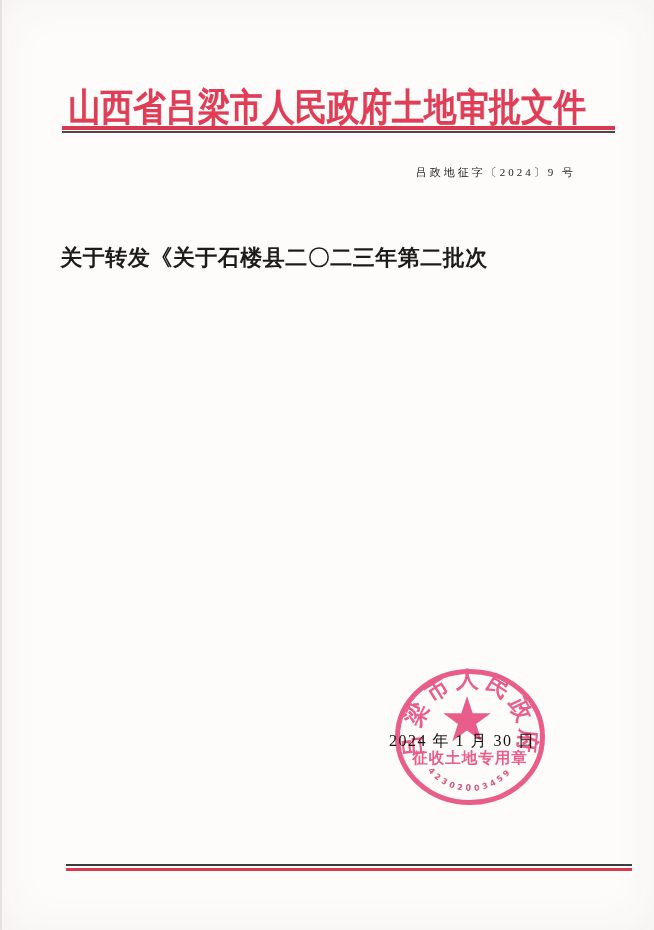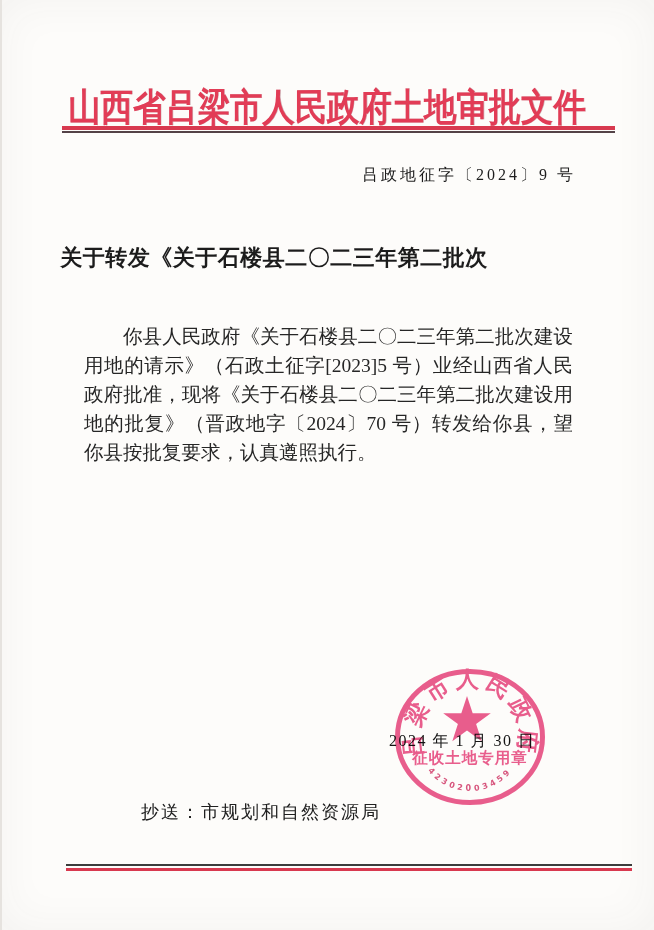--- a/index.html
+++ b/index.html
@@ -37,21 +37,21 @@
     white-space: nowrap;
   }
 
   .rule-top { position: absolute; left: 62px; top: 126px; width: 553px; }
   .rule-top .r1 { height: 4px; background: var(--rule-red); }
   .rule-top .r2 { height: 2px; margin-top: 1px; background: var(--rule-dark); }
 
   .doc-number {
     position: absolute; top: 165px; left: 0; width: 576px;
     text-align: right;
-    font-size: 16px; color: #1d1d1d;
+    font-size: 11px; color: #1d1d1d;
     letter-spacing: 3px;
   }
 
   .notice-title {
     position: absolute; top: 239px; left: 0; width: 548px;
     text-align: center;
     font-size: 22px; font-weight: bold; color: #1c1c1c;
     line-height: 38px;
     letter-spacing: 0.5px;
   }
@@ -109,39 +109,37 @@
     <div class="r2"></div>
   </div>
 
   <div class="doc-number">吕政地征字〔2024〕9 号</div>
 
   <div class="notice-title">
     <div>关于转发《关于石楼县二〇二三年第二批次</div>
   </div>
 
   <div class="doc-body">
-    <p class="para">你县人民政府《关于石楼县二〇二三年第二批次建设用地的请示》（石政土征字[2023]5 号）业经山西省人民政府批准，现将《关于石楼县二〇二三年第二批次建设用地的批复》（晋政地字〔2024〕70 号）转发给你县，望你县按批复要求，认真遵照执行。</p>
   </div>
 
   <div class="issue-date">2024 年 1 月 30 日</div>
 
   <svg class="seal" viewBox="0 0 154 142" xmlns="http://www.w3.org/2000/svg">
     <ellipse class="ring" cx="77" cy="71" rx="72.5" ry="65.5"></ellipse>
     <path id="sealArcTop" d="M 36.1,99.7 A 50,50 0 1 1 117.9,99.7" fill="none"></path>
     <text class="ring-text">
       <textPath href="#sealArcTop" startOffset="50%" text-anchor="middle">吕梁市人民政府</textPath>
     </text>
     <polygon class="star" transform="translate(74,55)" points="0,-25 5.7,-7.8 23.8,-7.7 9.1,3.0 14.7,20.2 0,9.6 -14.7,20.2 -9.1,3.0 -23.8,-7.7 -5.7,-7.8"></polygon>
     <text class="center-label" x="77" y="97">征收土地专用章</text>
     <path id="sealArcBottom" d="M 35.6,105.7 A 54,54 0 0 0 118.4,105.7" fill="none"></path>
     <text class="serial">
       <textPath href="#sealArcBottom" startOffset="50%" text-anchor="middle">1423020034594</textPath>
     </text>
   </svg>
 
-  <div class="cc-line">抄送：市规划和自然资源局</div>
 
   <div class="rule-bottom">
     <div class="b1"></div>
     <div class="b2"></div>
   </div>
 
 </div>
 
 </body></html>

